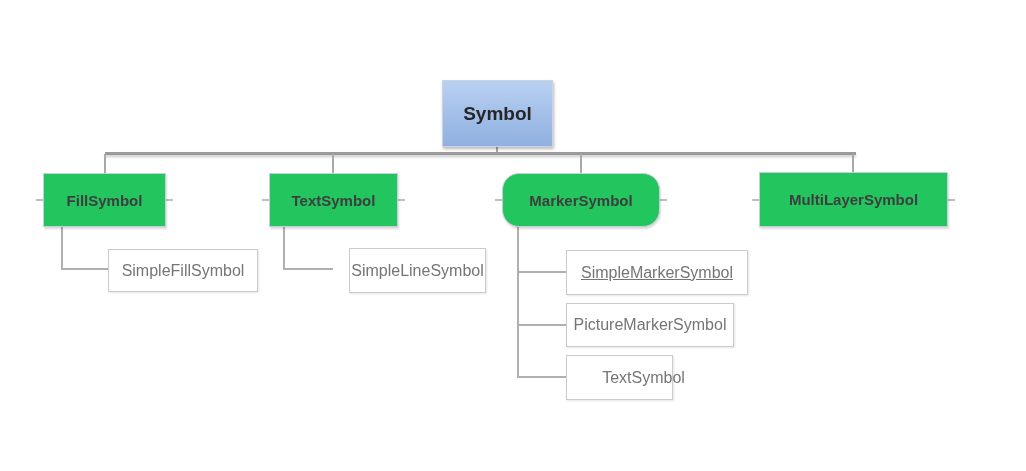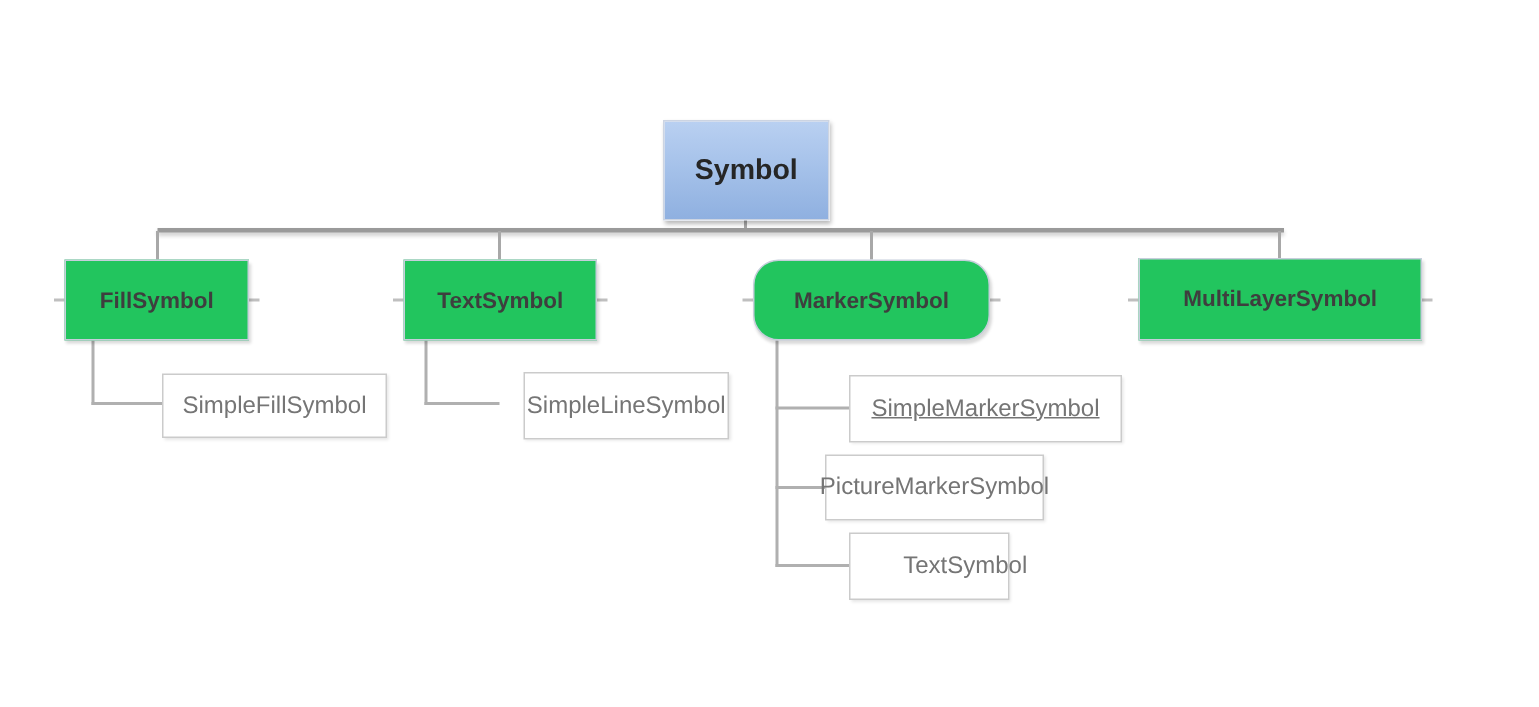--- a/index.html
+++ b/index.html
@@ -36,21 +36,21 @@
 
   
   #box-root    {left:442px;top:80px;width:111px;height:67px;justify-content:center;}
   #box-fill    {left:43px; top:173px;width:123px;height:54px;}
   #box-line    {left:269px;top:173px;width:129px;height:54px;}
   #box-marker  {left:502px;top:173px;width:158px;height:54px;border-radius:17px;}
   #box-multi   {left:759px;top:172px;width:189px;height:55px;}
   #box-sfill   {left:108px;top:249px;width:150px;height:43px;}
   #box-sline   {left:349px;top:248px;width:137px;height:45px;}
   #box-smarker {left:566px;top:250px;width:182px;height:45px;text-decoration:underline;}
-  #box-pmarker {left:550px;top:303px;width:146px;height:44px;}
+  #box-pmarker {left:566px;top:303px;width:168px;height:44px;}
   #box-tsymbol {left:566px;top:355px;width:107px;height:45px;padding-left:48px;}
 
   
   #c-root-stub {left:496px;top:146px;width:2px;height:8px;}
   #c-rail      {left:105px;top:152px;width:751px;height:3px;}
   #c-drop-0    {left:104px;top:154px;width:2px;height:19px;}
   #c-drop-1    {left:332px;top:154px;width:2px;height:19px;}
   #c-drop-2    {left:580px;top:154px;width:2px;height:19px;}
   #c-drop-3    {left:852px;top:154px;width:2px;height:18px;}
   #c-fill-v    {left:61px; top:227px;width:2px;height:43px;}

